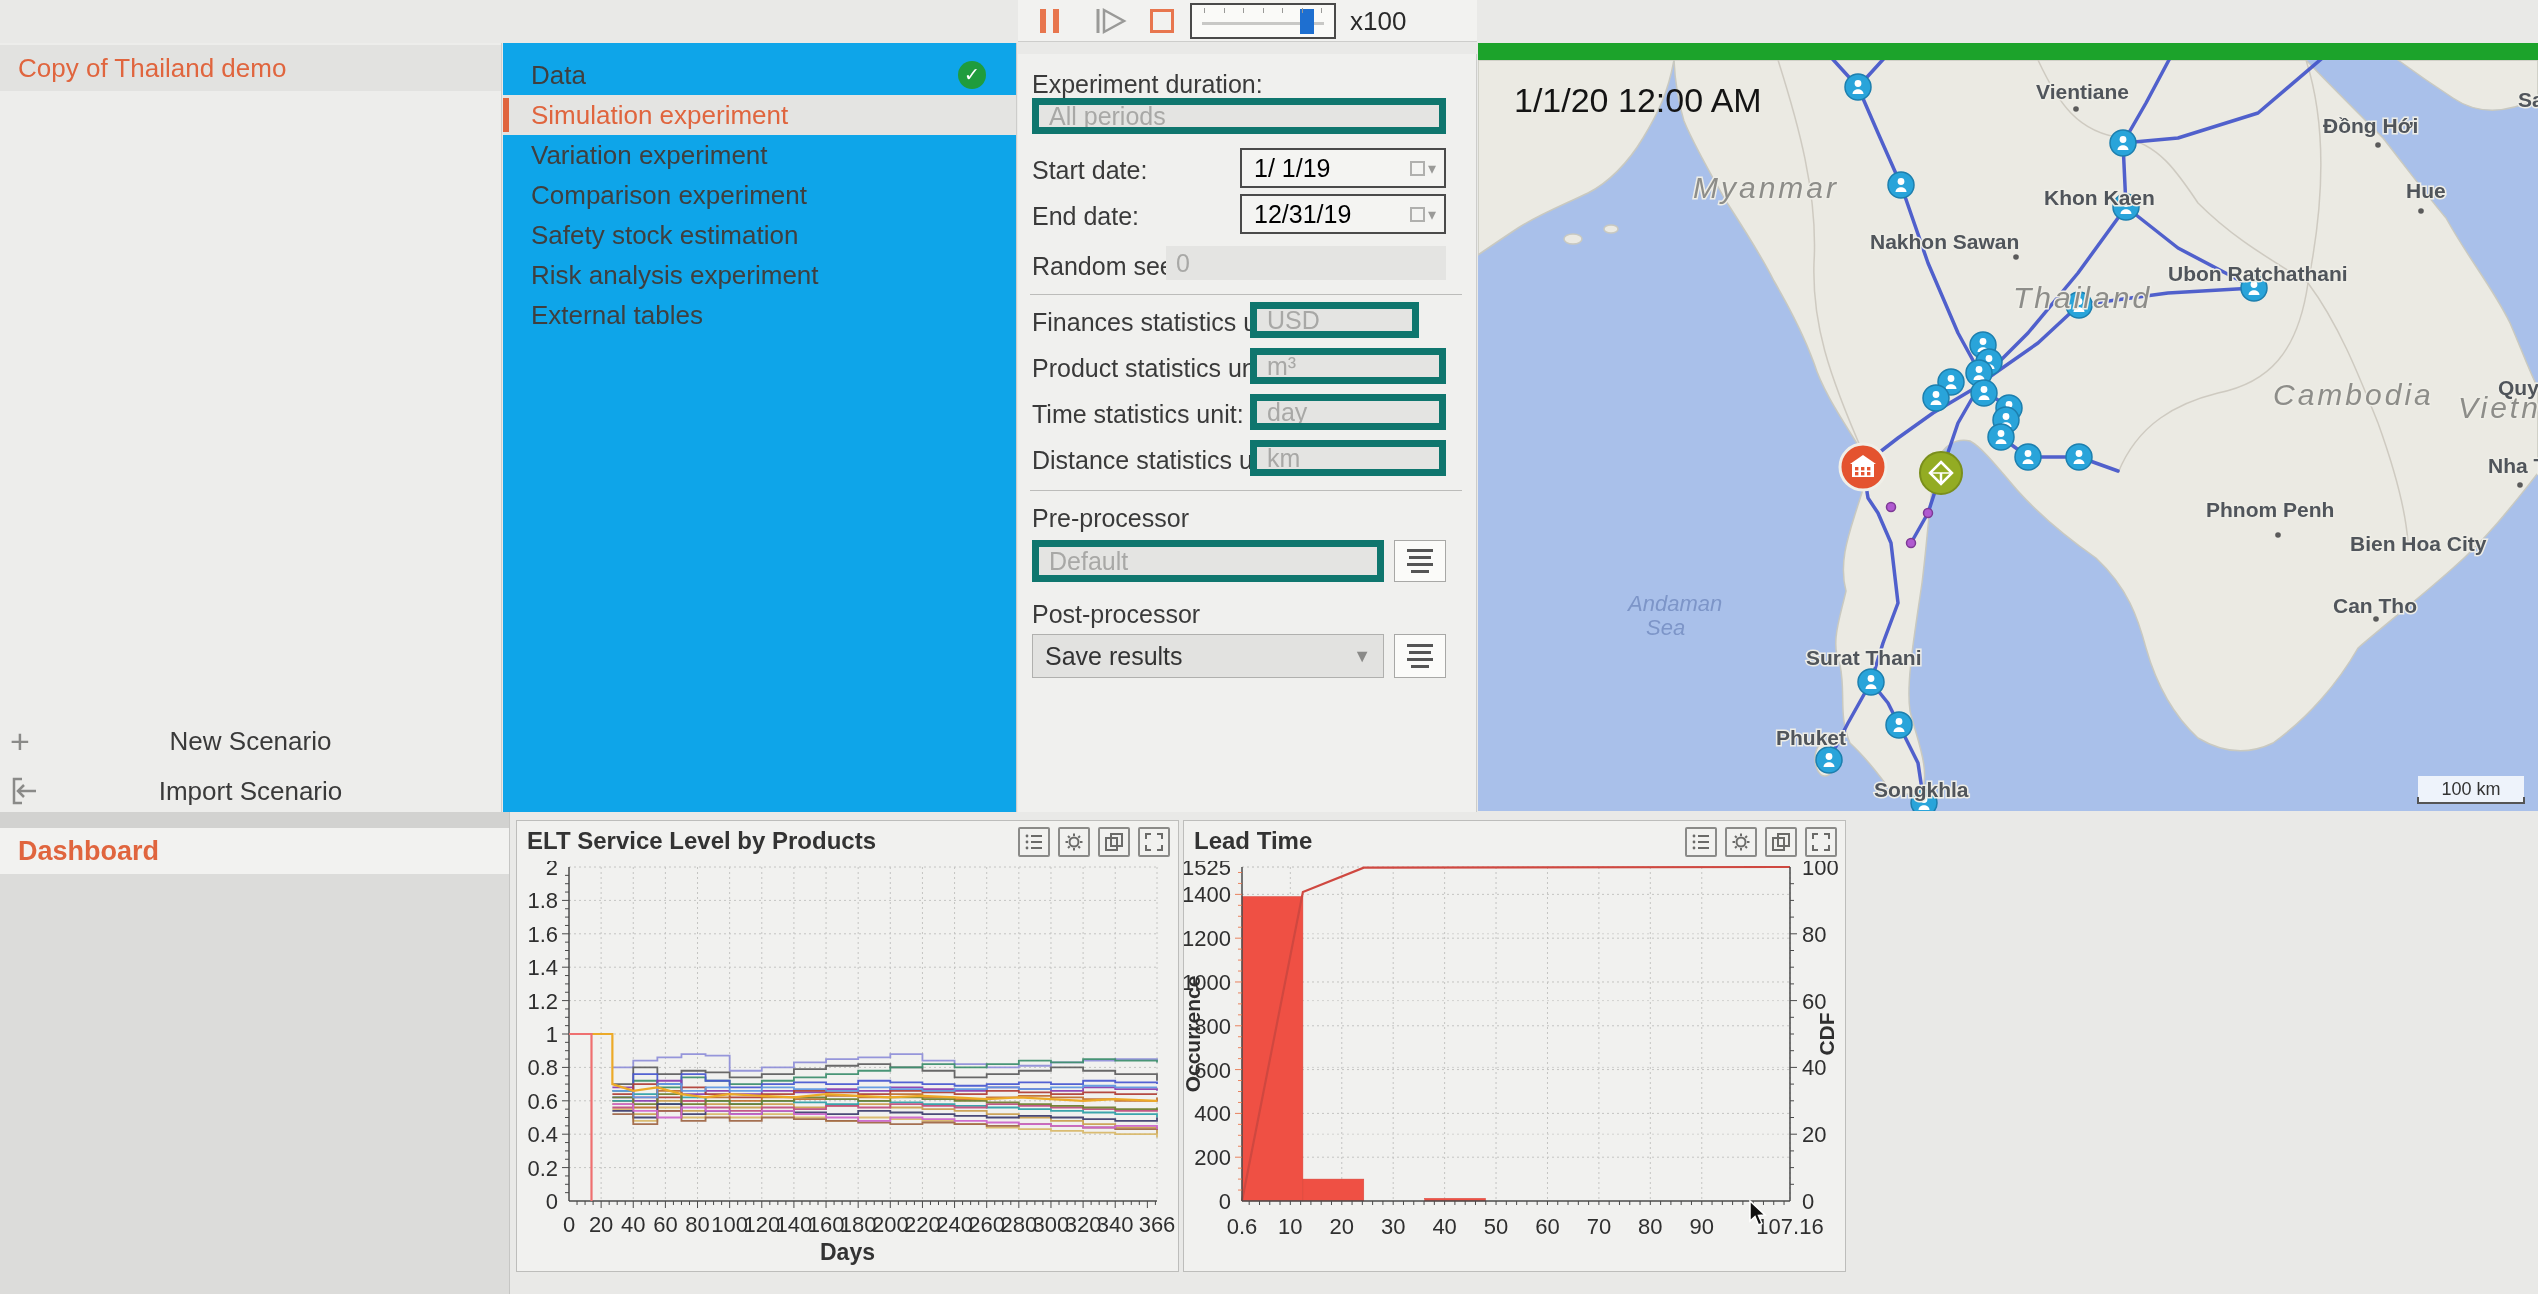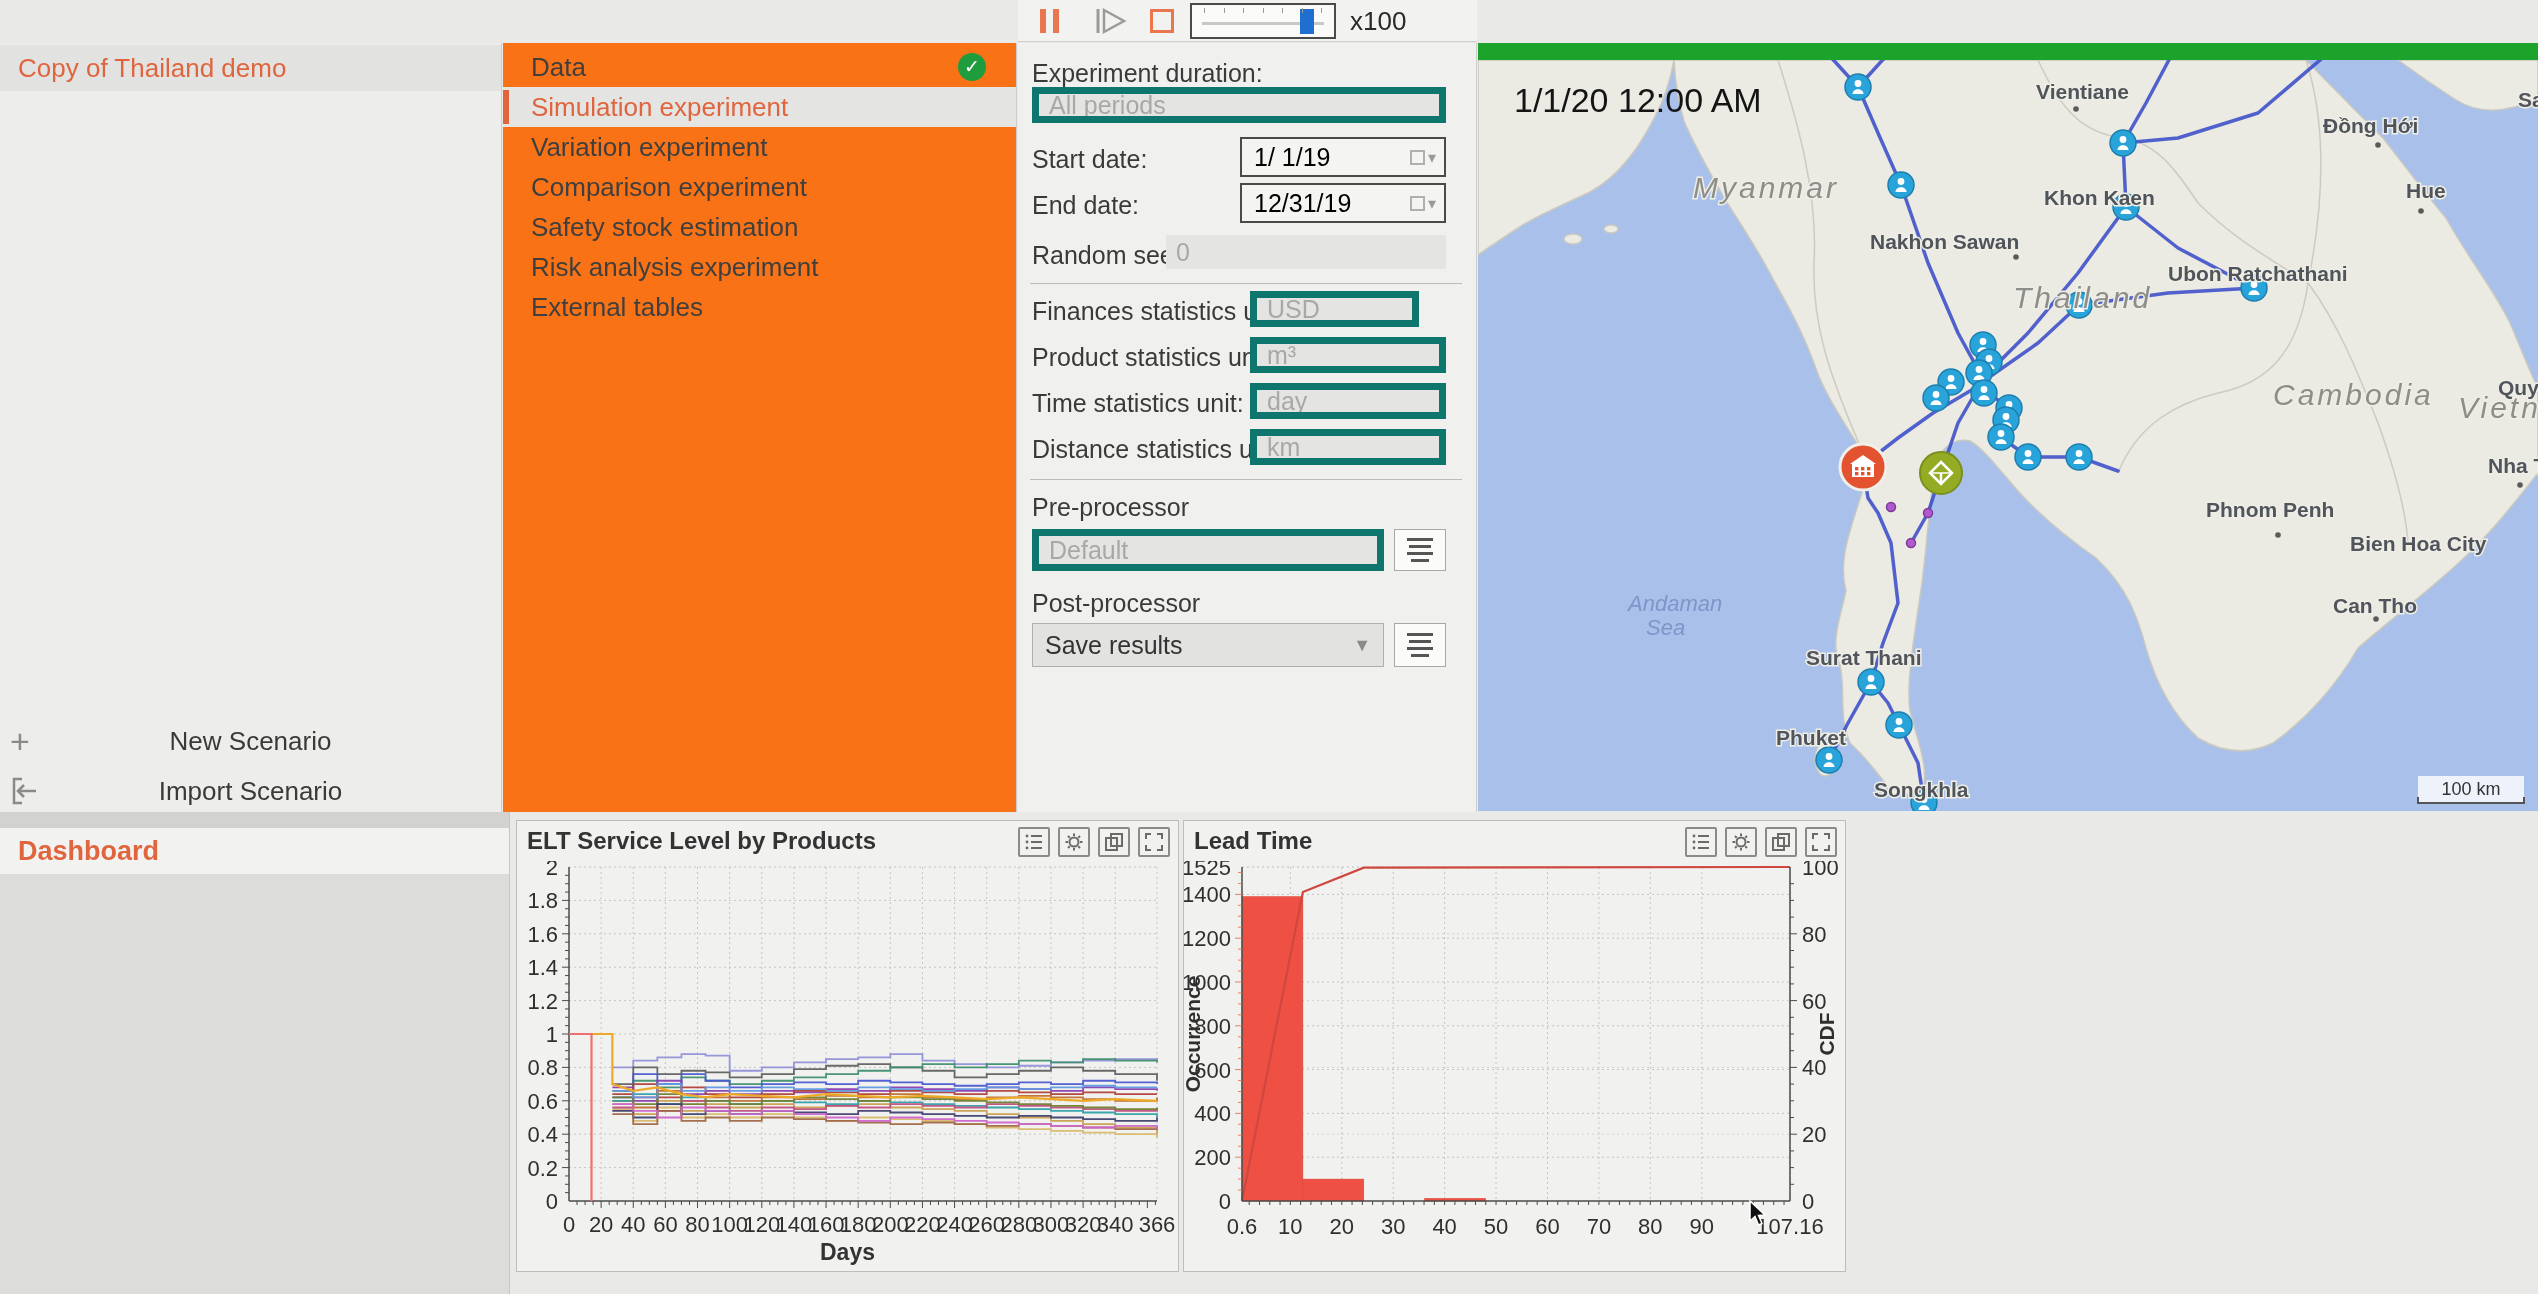--- a/index.html
+++ b/index.html
@@ -18,37 +18,37 @@
   
   #left-panel{position:absolute;left:0;top:43px;width:502px;height:769px;background:#ededeb;border-right:1px solid #cdcdcb;}
   #scenario-row{position:absolute;left:0;top:2px;width:100%;height:46px;background:#e2e2e0;line-height:46px;padding-left:18px;color:#e0653e;font-size:26px;}
   .scenario-action{position:absolute;left:0;width:100%;height:44px;line-height:44px;font-size:26px;color:#3a3a3a;}
   .scenario-action .lbl{position:absolute;left:0;width:100%;text-align:center;}
   .scenario-action .ic{position:absolute;left:10px;top:0;height:44px;display:flex;align-items:center;color:#8a8a88;}
   #new-scenario{top:676px;}
   #import-scenario{top:726px;}
 
   
-  #experiments-panel{position:absolute;left:503px;top:43px;width:514px;height:769px;background:#f97316;border-right:1px solid #cdcdcb;padding-top:4px;}
+  #experiments-panel{position:absolute;left:503px;top:43px;width:514px;height:769px;background:#0ea5e9;border-right:1px solid #cdcdcb;padding-top:12px;}
   .exp-row{position:relative;height:40px;line-height:40px;padding-left:28px;font-size:26px;color:#3f3f3f;}
   .exp-row.selected{background:#e4e4e2;color:#e0653e;}
   .exp-row.selected::before{content:"";position:absolute;left:0;top:3px;bottom:3px;width:6px;background:#e0653e;}
   .exp-check{position:absolute;right:30px;top:6px;width:28px;height:28px;border-radius:50%;background:#1f9c3d;color:#fff;font-size:19px;line-height:28px;text-align:center;font-weight:bold;}
 
   
   #toolbar{position:absolute;left:1018px;top:0;width:459px;height:42px;background:#f2f2f0;border-bottom:1px solid #cdcdcb;}
   .tb-btn{position:absolute;top:0;height:42px;display:flex;align-items:center;}
   #speed-box{position:absolute;left:172px;top:3px;width:146px;height:36px;border:2px solid #4a4a4a;background:#fafaf8;}
   #speed-track{position:absolute;left:10px;right:10px;top:17px;height:3px;background:#c8c8c6;}
   #speed-handle{position:absolute;top:4px;width:14px;height:25px;background:#1e6fd0;}
   .speed-tick{position:absolute;top:3px;width:1px;height:5px;background:#9a9a98;}
   #speed-label{position:absolute;left:332px;top:0;height:42px;line-height:42px;font-size:26px;color:#2a2a2a;}
 
   
-  #settings-panel{position:absolute;left:1018px;top:43px;width:459px;height:769px;background:#f0f0ee;border-right:1px solid #cdcdcb;font-size:25px;}
+  #settings-panel{position:absolute;left:1018px;top:54px;width:459px;height:769px;background:#f0f0ee;border-right:1px solid #cdcdcb;font-size:25px;}
   .set-lbl{position:absolute;left:14px;color:#3a3a3a;}
   .inp{position:absolute;border:7px solid #0f766e;background:#e4e4e2;color:#a8a8a6;font-size:25px;padding:0 10px;font-family:inherit;}
   .inp::placeholder{color:#a8a8a6;opacity:1;}
   .datefield{position:absolute;border:2px solid #4a4a4a;background:#f4f4f2;display:flex;align-items:center;}
   .datefield input{border:none;background:transparent;font-size:25px;color:#000000;width:130px;padding-left:12px;font-family:inherit;outline:none;}
   .cal-ic{margin-left:auto;margin-right:8px;color:#9a9a98;font-size:16px;display:flex;align-items:center;gap:3px;}
   .cal-sq{width:15px;height:15px;border:2px solid #b0b0ae;display:inline-block;}
   .divider{position:absolute;left:12px;right:14px;height:1px;background:#bcbcba;}
   .burger-btn{position:absolute;width:52px;background:#fbfbf9;border:1px solid #a8a8a6;display:flex;align-items:center;justify-content:center;flex-direction:column;gap:4px;}
   .burger-btn i{display:block;height:3px;background:#555;width:26px;}

